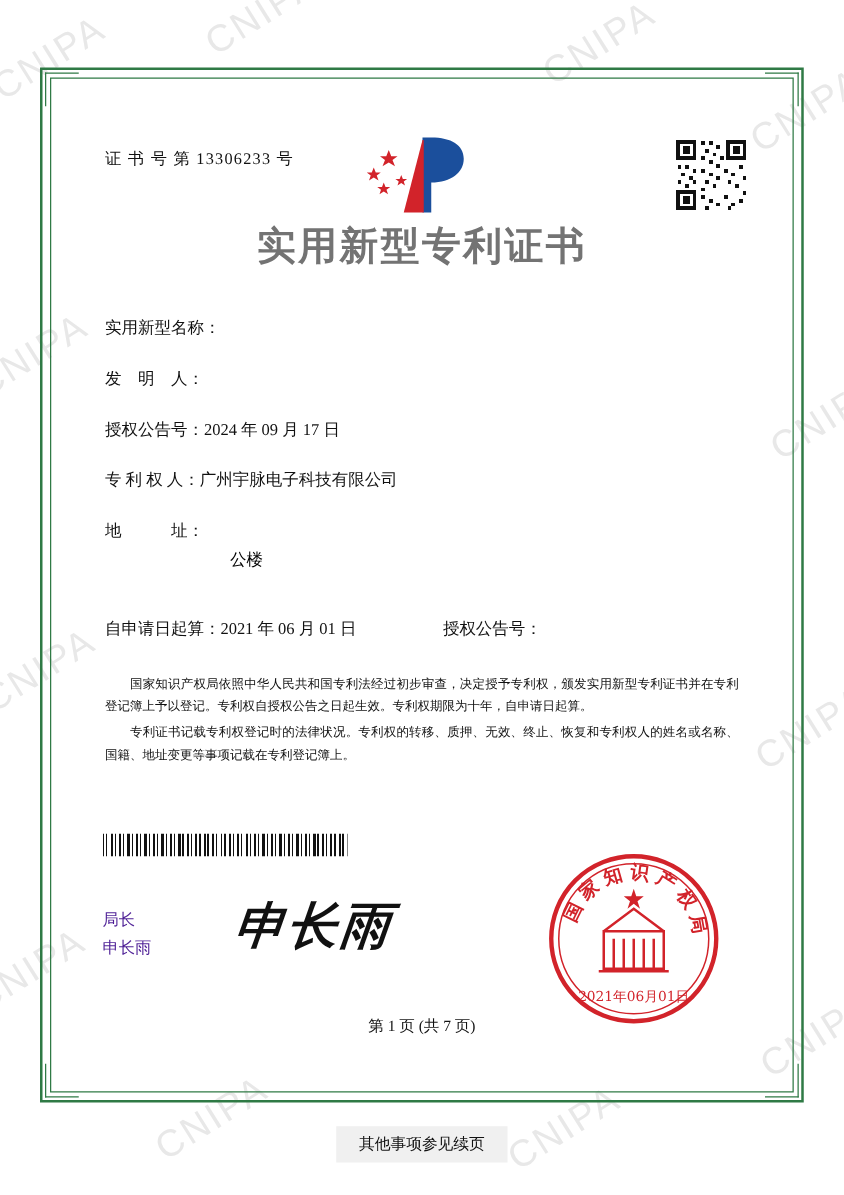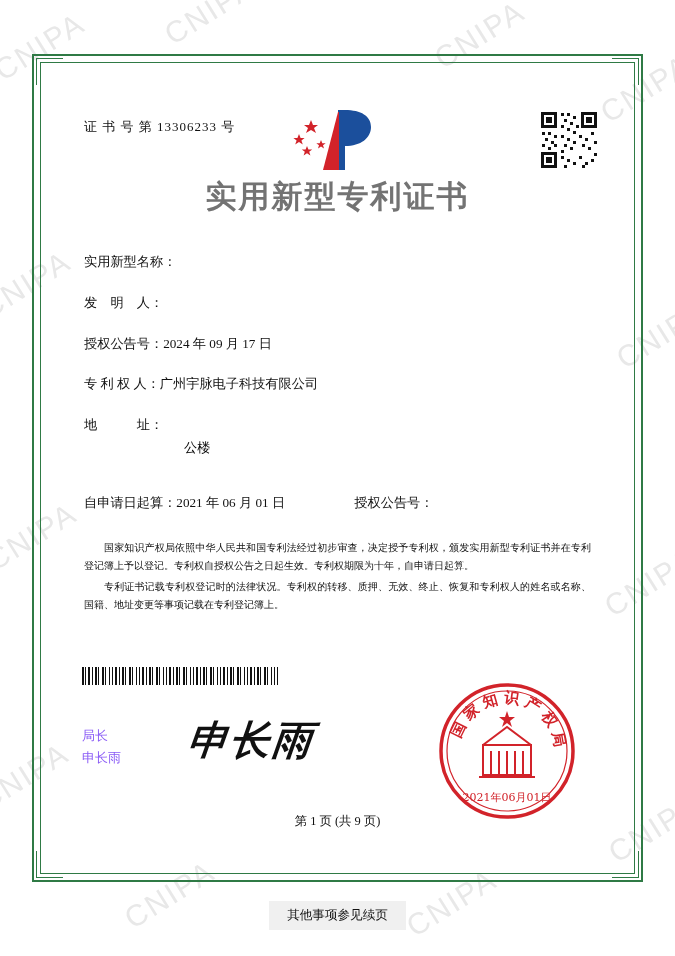--- a/index.html
+++ b/index.html
@@ -186,21 +186,21 @@
     position: relative;
     margin-top: 14px;
     height: 110px;
   }
   .sig-label {
     position: absolute;
     left: 26px;
     top: 26px;
     font-size: 13px;
     line-height: 1.7;
-    color: #8b5cf6;
+    color: #4c1d95;
   }
   .sig-hand {
     position: absolute;
     left: 132px;
     top: 14px;
     font-size: 40px;
     color: #111;
     font-family: "DejaVu Serif", serif;
     font-style: italic;
     font-weight: bold;
@@ -404,19 +404,19 @@
             <path id="sealArcBottom" d="M 22,70 a 48,48 0 0,0 96,0"></path>
           </defs>
           <text font-size="15" fill="#d2232a" font-family="'DejaVu Serif', serif" font-weight="bold" letter-spacing="5">
             <textPath href="#sealArcTop" startOffset="8%">国家知识产权局</textPath>
           </text>
           <text font-size="11" fill="#d2232a" font-family="'DejaVu Serif', serif" x="70" y="120" text-anchor="middle">2021年06月01日</text>
         </svg>
       </div>
     </div>
 
-    <div class="page-num">第 1 页 (共 9 页)</div>
+    <div class="page-num">第 1 页 (共 7 页)</div>
   </div>
 </div>
 
 <div class="footnote">
   <span>其他事项参见续页</span>
 </div>
 
 </body></html>

